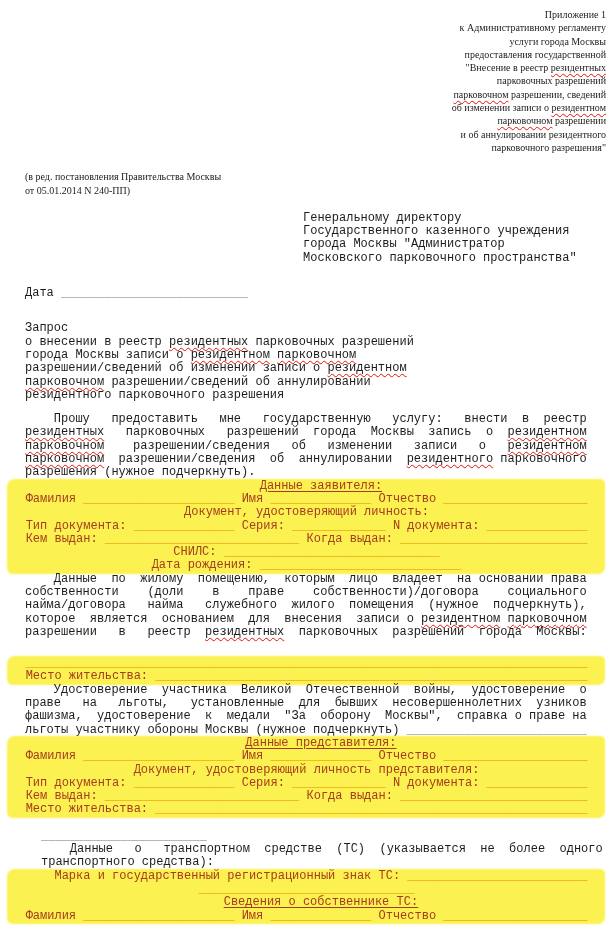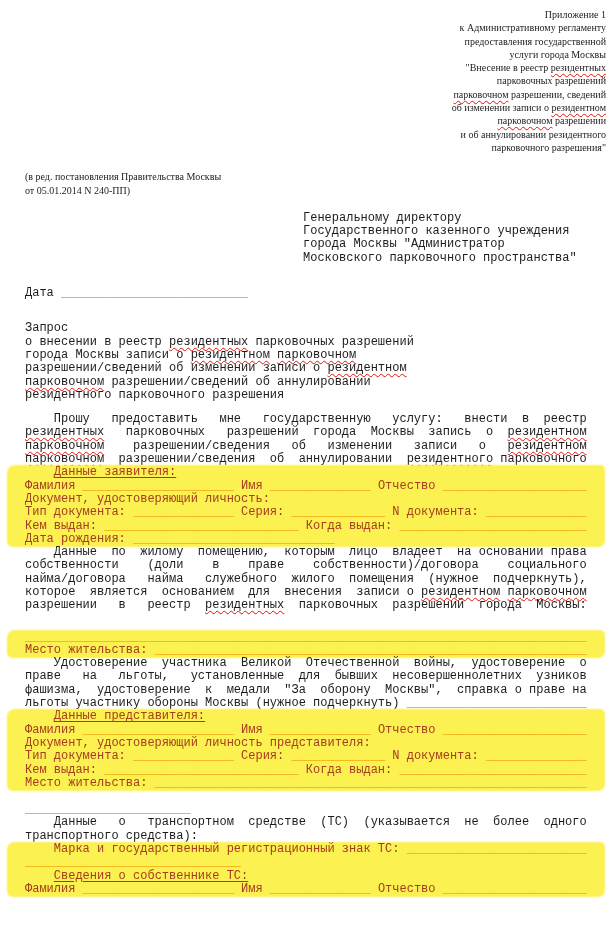--- a/index.html
+++ b/index.html
@@ -13,21 +13,21 @@
   .blk{position:relative;}
   .ln{white-space:pre;min-height:13.3px;}
   .sans{font-family:Liberation Serif, serif;font-size:10px;}
   .right{text-align:right;margin-right:-16px;}
   .center{text-align:left;}
   .addr{margin-left:278px;}
   .gap16{margin-top:16px;}
   .gap15{margin-top:15px;}
   .gap14{margin-top:22px;}
   .gap11{margin-top:11px;}
-  .gap13{margin-top:13px;}
+  .gap13{margin-top:13px;margin-left:16px;}
   .gap3{margin-top:18px;}
   
   .sq{
     text-decoration-line:underline;
     text-decoration-style:wavy;
     text-decoration-color:var(--squiggle,#e3120b);
     text-decoration-thickness:1px;
     text-underline-offset:2px;
     text-decoration-skip-ink:none;
   }
@@ -36,32 +36,33 @@
   
   .ul{text-decoration:underline;text-underline-offset:2px;}
   
   .hl{
     background:var(--highlight,#fcf150);
     color:var(--hl-text,#a63c1e);
     margin-left:-17px;margin-right:-14px;
     padding-left:17px;padding-right:16px;
     border-radius:7px 4px 6px 5px;
     box-shadow:0 0 2px 1px var(--highlight,#fcf150);
+    text-align:center;
   }
   .hl .fl{color:var(--field-line,#ee9900);}
 </style>
 </head>
 <body>
 
 <div class="page">
   <section class="blk sans right">
       <div class="ln">Приложение 1</div>
       <div class="ln">к Административному регламенту</div>
+      <div class="ln">услуги города Москвы</div>
       <div class="ln">предоставления государственной</div>
-      <div class="ln">услуги города Москвы</div>
       <div class="ln">"Внесение в реестр <span class="sq">резидентных</span></div>
       <div class="ln">парковочных разрешений</div>
       <div class="ln"><span class="sq">парковочном</span> разрешении, сведений</div>
       <div class="ln">об изменении записи о <span class="sq">резидентном</span></div>
       <div class="ln"><span class="sq">парковочном</span> разрешении</div>
       <div class="ln">и об аннулировании резидентного</div>
       <div class="ln">парковочного разрешения"</div>
     </section>
   <section class="blk sans center gap16">
       <div class="ln">(в ред. постановления Правительства Москвы</div>
@@ -82,27 +83,29 @@
       <div class="ln">города Москвы записи о <span class="sq">резидентном</span> <span class="sq">парковочном</span></div>
       <div class="ln">разрешении/сведений об изменении записи о <span class="sq">резидентном</span></div>
       <div class="ln"><span class="sq">парковочном</span> разрешении/сведений об аннулировании</div>
       <div class="ln">резидентного парковочного разрешения</div>
     </section>
   <section class="blk gap11">
       <div class="ln">    Прошу   предоставить   мне   государственную   услугу:   внести  в  реестр</div>
       <div class="ln"><span class="sq">резидентных</span>   парковочных   разрешений  города  Москвы  запись  о  <span class="sq">резидентном</span></div>
       <div class="ln"><span class="sq">парковочном</span>    разрешении/сведения   об   изменении   записи   о   <span class="sq">резидентном</span></div>
       <div class="ln"><span class="sq">парковочном</span>  разрешении/сведения  об  аннулировании  <span class="sq">резидентного</span> парковочного</div>
+      <div class="ln">разрешения (нужное подчеркнуть).</div>
     </section>
   <section class="blk hl">
       <div class="ln">    <span class="ul">Данные заявителя:</span></div>
       <div class="ln">Фамилия <span class="fl">_____________________</span> Имя <span class="fl">______________</span> Отчество <span class="fl">____________________</span></div>
       <div class="ln">Документ, удостоверяющий личность:</div>
       <div class="ln">Тип документа: <span class="fl">______________</span> Серия: <span class="fl">_____________</span> N документа: <span class="fl">______________</span></div>
       <div class="ln">Кем выдан: <span class="fl">___________________________</span> Когда выдан: <span class="fl">__________________________</span></div>
+      <div class="ln">СНИЛС: <span class="fl">______________________________</span></div>
       <div class="ln">Дата рождения: <span class="fl">____________________________</span></div>
     </section>
   <section class="blk">
       <div class="ln">    Данные  по  жилому  помещению,  которым  лицо  владеет  на основании права</div>
       <div class="ln">собственности    (доли    в    праве    собственности)/договора    социального</div>
       <div class="ln">найма/договора   найма   служебного  жилого  помещения  (нужное  подчеркнуть),</div>
       <div class="ln">которое  является  основанием  для  внесения  записи о <span class="sq">резидентном</span> <span class="sq">парковочном</span></div>
       <div class="ln">разрешении   в   реестр  <span class="sq">резидентных</span>  парковочных  разрешений  города  Москвы:</div>
     </section>
   <section class="blk hl gap3">

